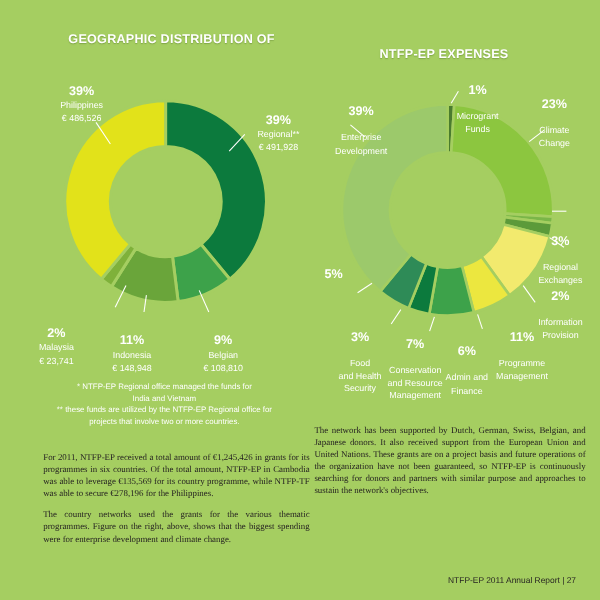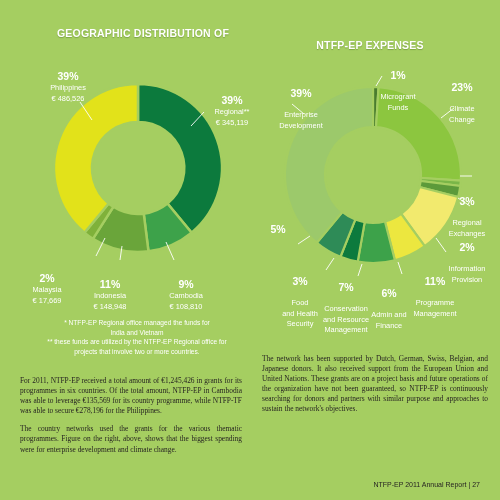--- a/index.html
+++ b/index.html
@@ -54,21 +54,21 @@
   }
 
   .body-col{
     position:absolute;
     color:#231f20;
     font-family:"Liberation Serif", serif;
     font-size:7.4px;
     line-height:10.1px;
     text-align:justify;
   }
-  #col-left{left:20px;top:376px;width:222px;}
+  #col-left{left:36px;top:376px;width:222px;}
   #col-right{left:262px;top:354px;width:226px;}
   .body-col p{margin:0 0 8px 0;}
 
   .footer{
     position:absolute;
     right:20px;bottom:12px;
     color:#231f20;
     font-size:7px;
     font-family:"Liberation Sans", sans-serif;
   }
@@ -115,38 +115,38 @@
 
   <div class="lbl" style="left:24px;top:70px;width:88px;">
     <span class="pct">39%</span>
     <span>Philippines</span>
     <span class="amt">€ 486,526</span>
   </div>
 
   <div class="lbl" style="left:188px;top:94px;width:88px;">
     <span class="pct">39%</span>
     <span>Regional**</span>
-    <span class="amt">€ 345,119</span>
+    <span class="amt">€ 491,928</span>
   </div>
 
   <div class="lbl" style="left:12px;top:272px;width:70px;">
     <span class="pct">2%</span>
     <span>Malaysia</span>
-    <span class="amt">€ 17,669</span>
+    <span class="amt">€ 23,741</span>
   </div>
 
   <div class="lbl" style="left:72px;top:278px;width:76px;">
     <span class="pct">11%</span>
     <span>Indonesia</span>
     <span class="amt">€ 148,948</span>
   </div>
 
   <div class="lbl" style="left:148px;top:278px;width:76px;">
     <span class="pct">9%</span>
-    <span>Cambodia</span>
+    <span>Belgian</span>
     <span class="amt">€ 108,810</span>
   </div>
 
   <div class="footnote">
     <span>* NTFP-EP Regional office managed the funds for</span><br>
     <span>India and Vietnam</span><br>
     <span>** these funds are utilized by the NTFP-EP Regional office for</span><br>
     <span>projects that involve two or more countries.</span>
   </div>
 

